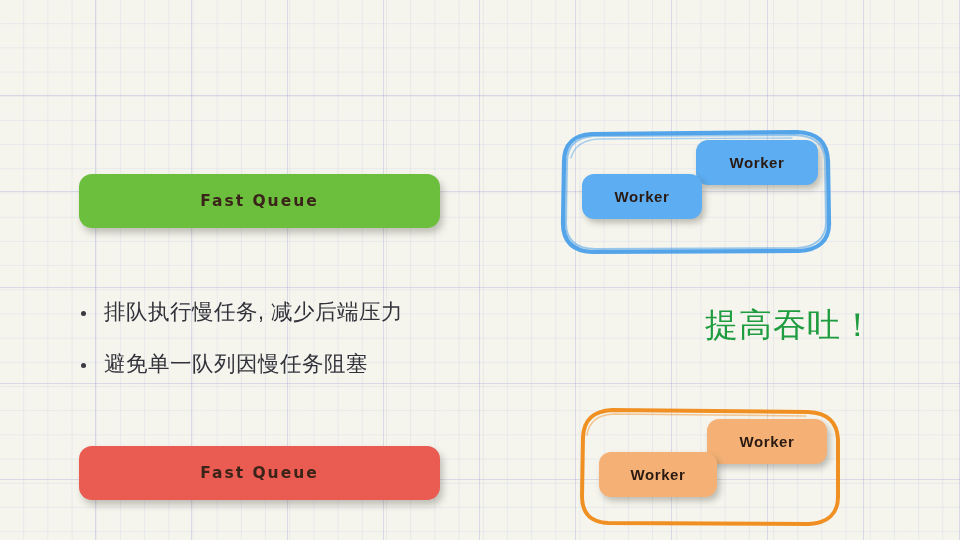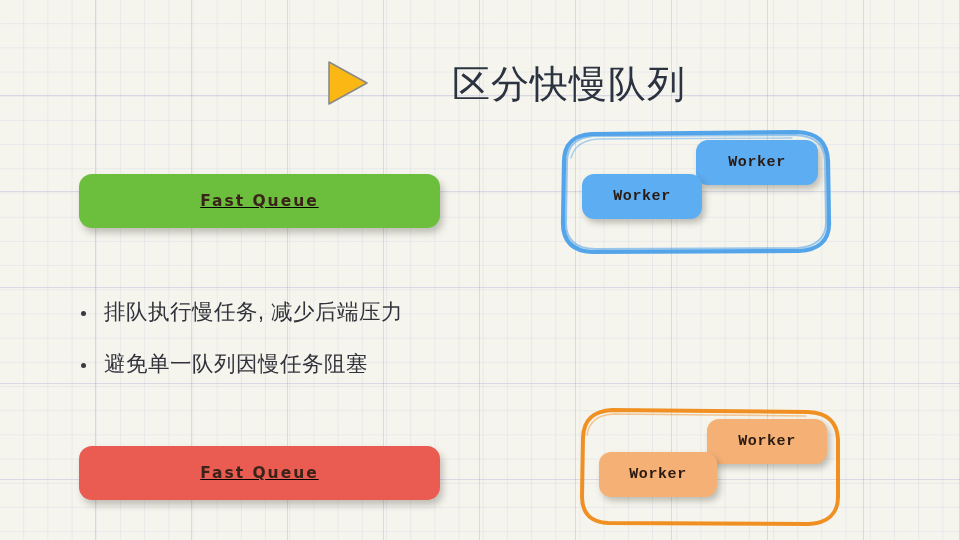--- a/index.html
+++ b/index.html
@@ -60,21 +60,20 @@
 
   
   .queue-bar {
     position: absolute;
     height: 54px;
     border-radius: 13px;
     display: flex;
     align-items: center;
     justify-content: center;
     box-shadow: 3px 5px 7px rgba(70,70,60,0.30);
-    text-decoration: underline;
   }
   .queue-bar .bar-label {
     font-family: "DejaVu Sans", sans-serif;
     font-size: 15.5px;
     font-weight: bold;
     letter-spacing: 2.0px;
     color: #3a2318;
   }
   #fast-queue-bar {
     left: 79px;
@@ -160,21 +159,21 @@
 
   .worker-box {
     position: absolute;
     border-radius: 12px;
     display: flex;
     align-items: center;
     justify-content: center;
     box-shadow: 3px 4px 6px rgba(70,70,60,0.32);
   }
   .worker-box .worker-label {
-    font-family: Liberation Mono, monospace;
+    font-family: Liberation Sans, sans-serif;
     font-size: 15px;
     font-weight: bold;
     letter-spacing: 0.6px;
     color: #2b1a12;
   }
   .worker-blue { background: #5cadf2; }
   .worker-orange { background: #f5b175; }
 
   
   #blue-worker-top {
@@ -201,28 +200,20 @@
     top: 47px;
     width: 118px;
     height: 45px;
   }
 </style>
 </head>
 <body>
 
 <div id="slide">
 
-  <div id="title-row">
-
-    <svg id="play-triangle" viewBox="0 0 44 46">
-      <polygon points="3,2 41,23 3,44" fill="#fbb713" stroke="#8a8a8a" stroke-width="1.6" stroke-linejoin="round"></polygon>
-    </svg>
-
-    <div id="page-title">区分快慢队列</div>
-  </div>
 
   <div class="queue-bar" id="fast-queue-bar">
     <span class="bar-label">Fast Queue</span>
   </div>
 
   <div id="bullet-list">
 
     <div class="bullet-row">
       <span class="bullet-dot"></span>
       <span class="bullet-text">排队执行慢任务, 减少后端压力</span>
@@ -231,20 +222,21 @@
     <div class="bullet-row">
       <span class="bullet-dot"></span>
       <span class="bullet-text">避免单一队列因慢任务阻塞</span>
     </div>
   </div>
 
   <div class="queue-bar" id="slow-queue-bar">
     <span class="bar-label">Fast Queue</span>
   </div>
 
+  <div id="throughput-text">提高吞吐！</div>
 
   <div class="worker-group" id="blue-group">
 
     <svg class="group-frame" viewBox="0 0 278 128" preserveAspectRatio="none">
       <g fill="none" stroke="#4a9fe8" stroke-linecap="round" stroke-linejoin="round">
         <path d="M8,34 C8,14 19,7 36,6 L241,4 C262,5 271,14 272,33
                  L273,96 C273,113 262,122 243,123 L36,124
                  C17,123 7,114 7,95 Z" stroke-width="4.2" opacity="0.95"></path>
         <path d="M11,32 C12,16 22,9 38,8 L239,7 C259,8 268,16 269,32
                  L270,95 C270,110 259,119 242,120 L39,121

